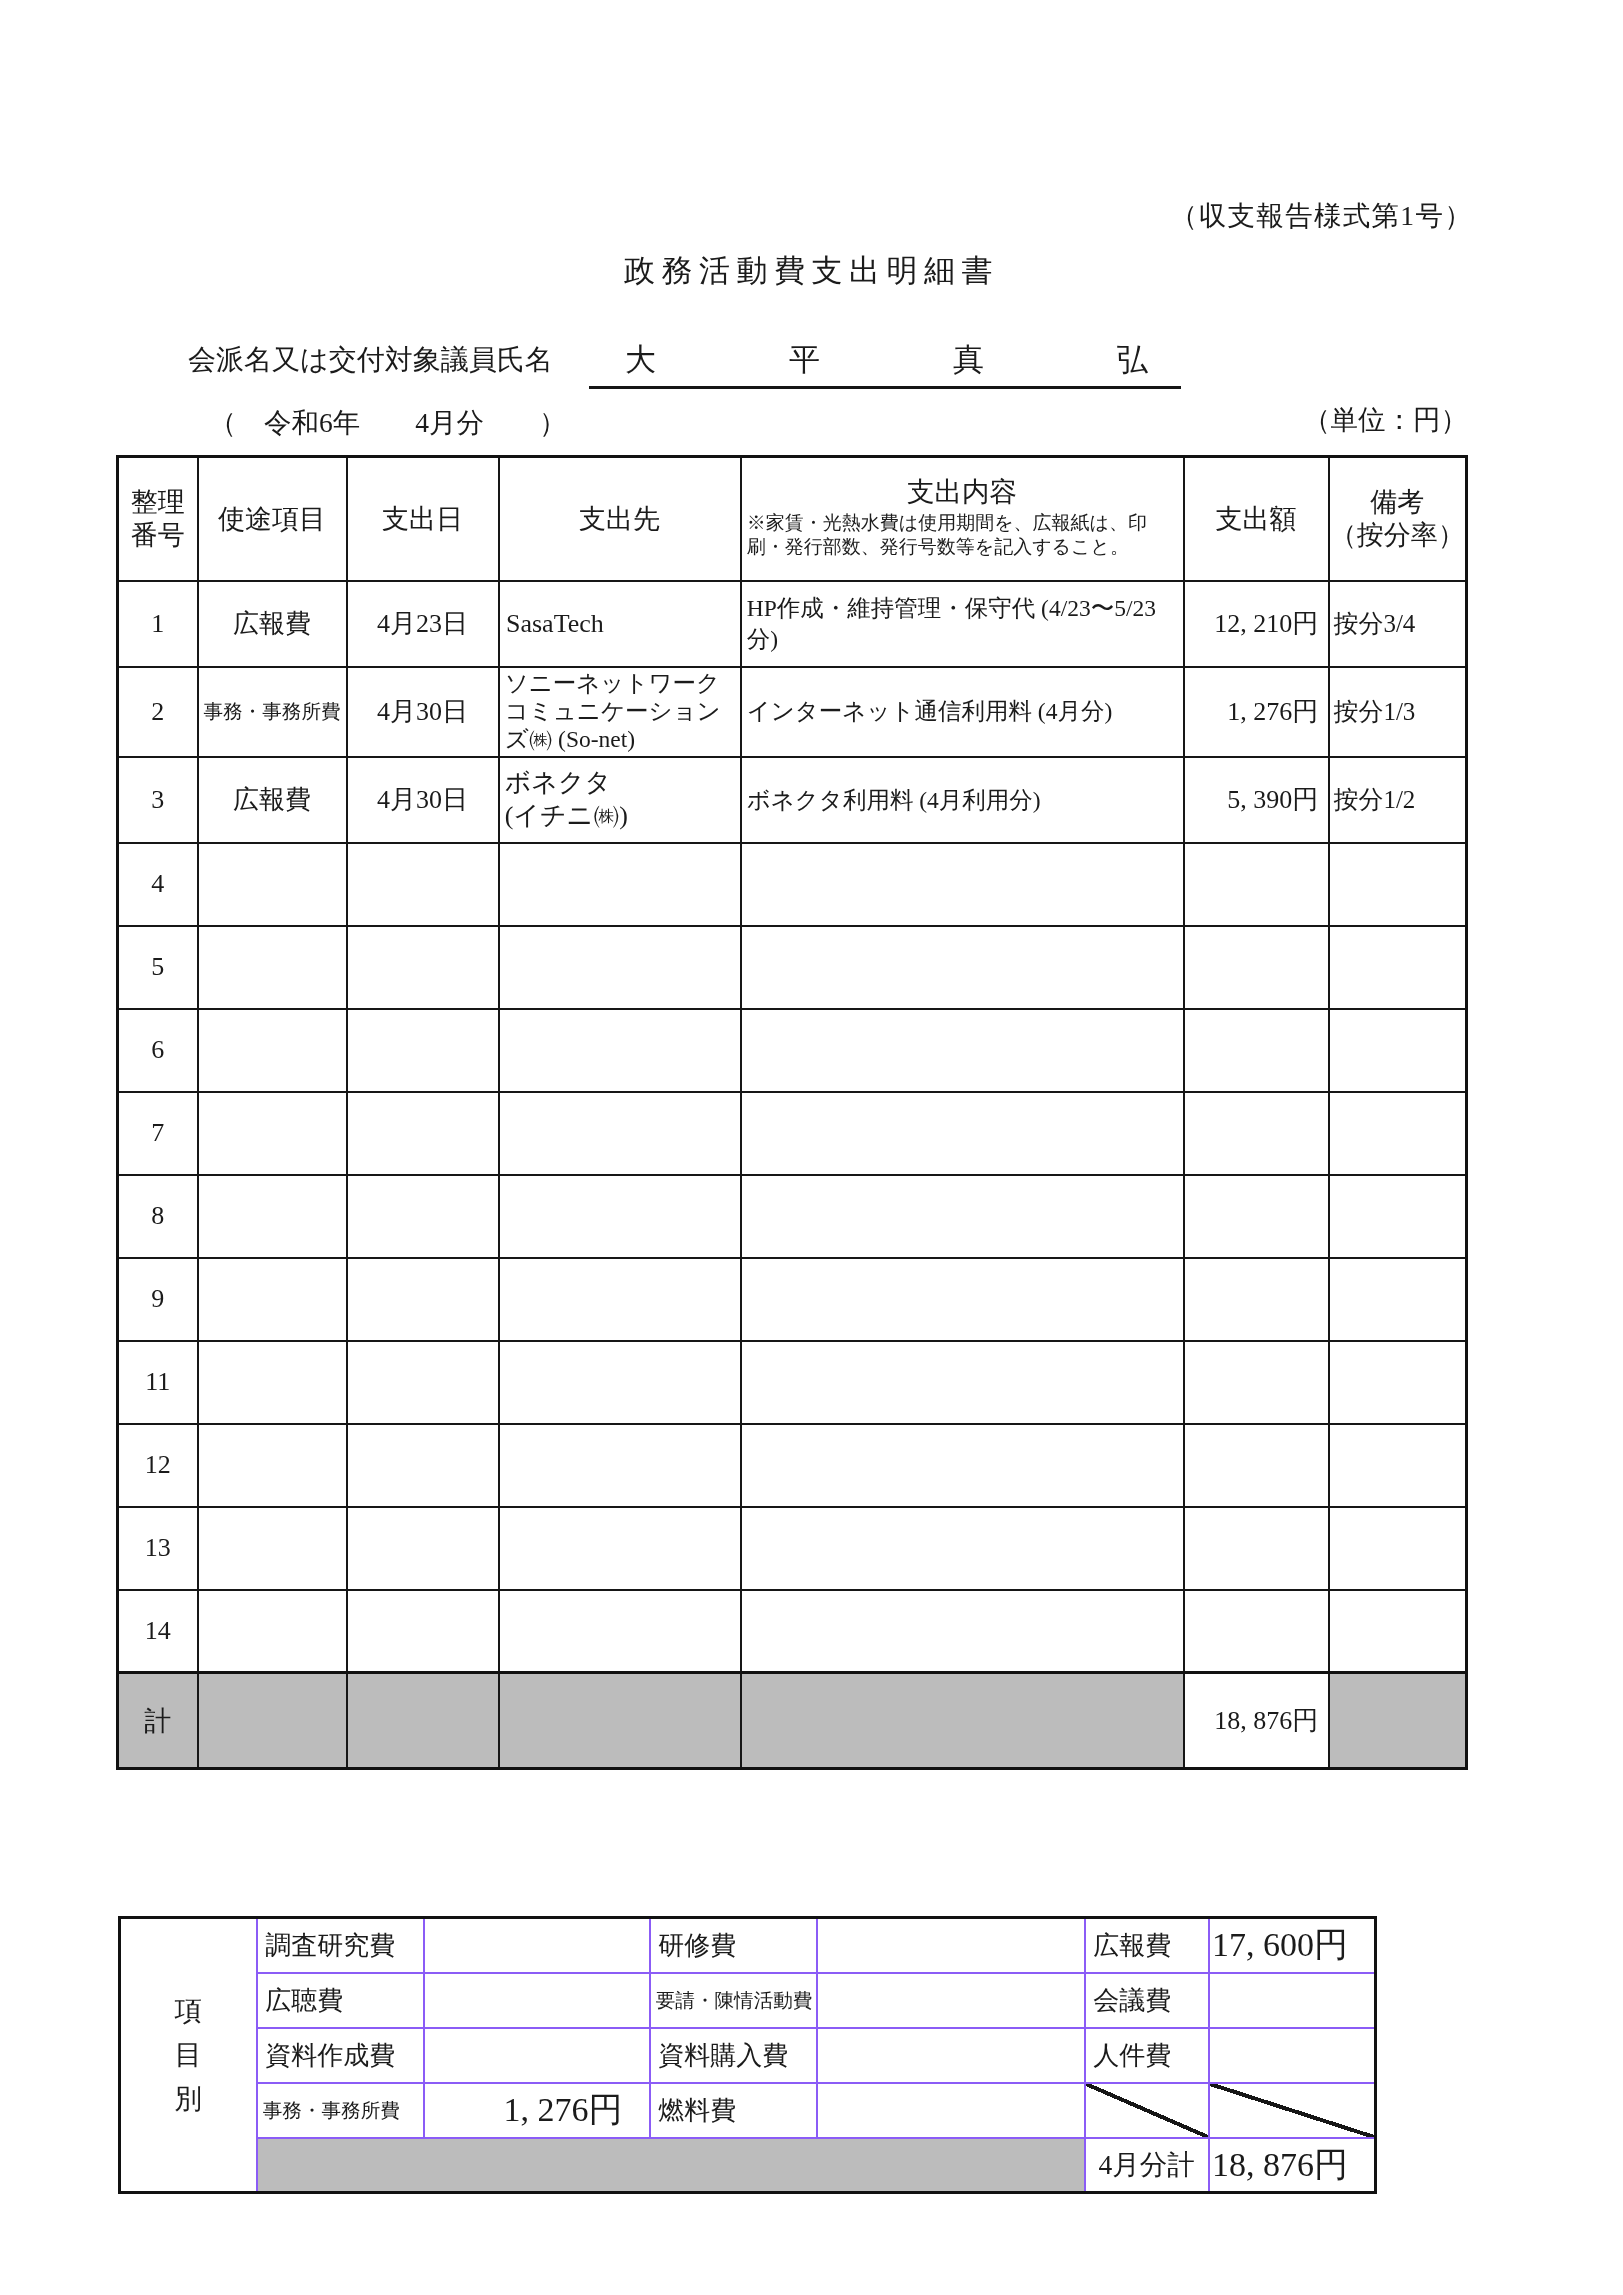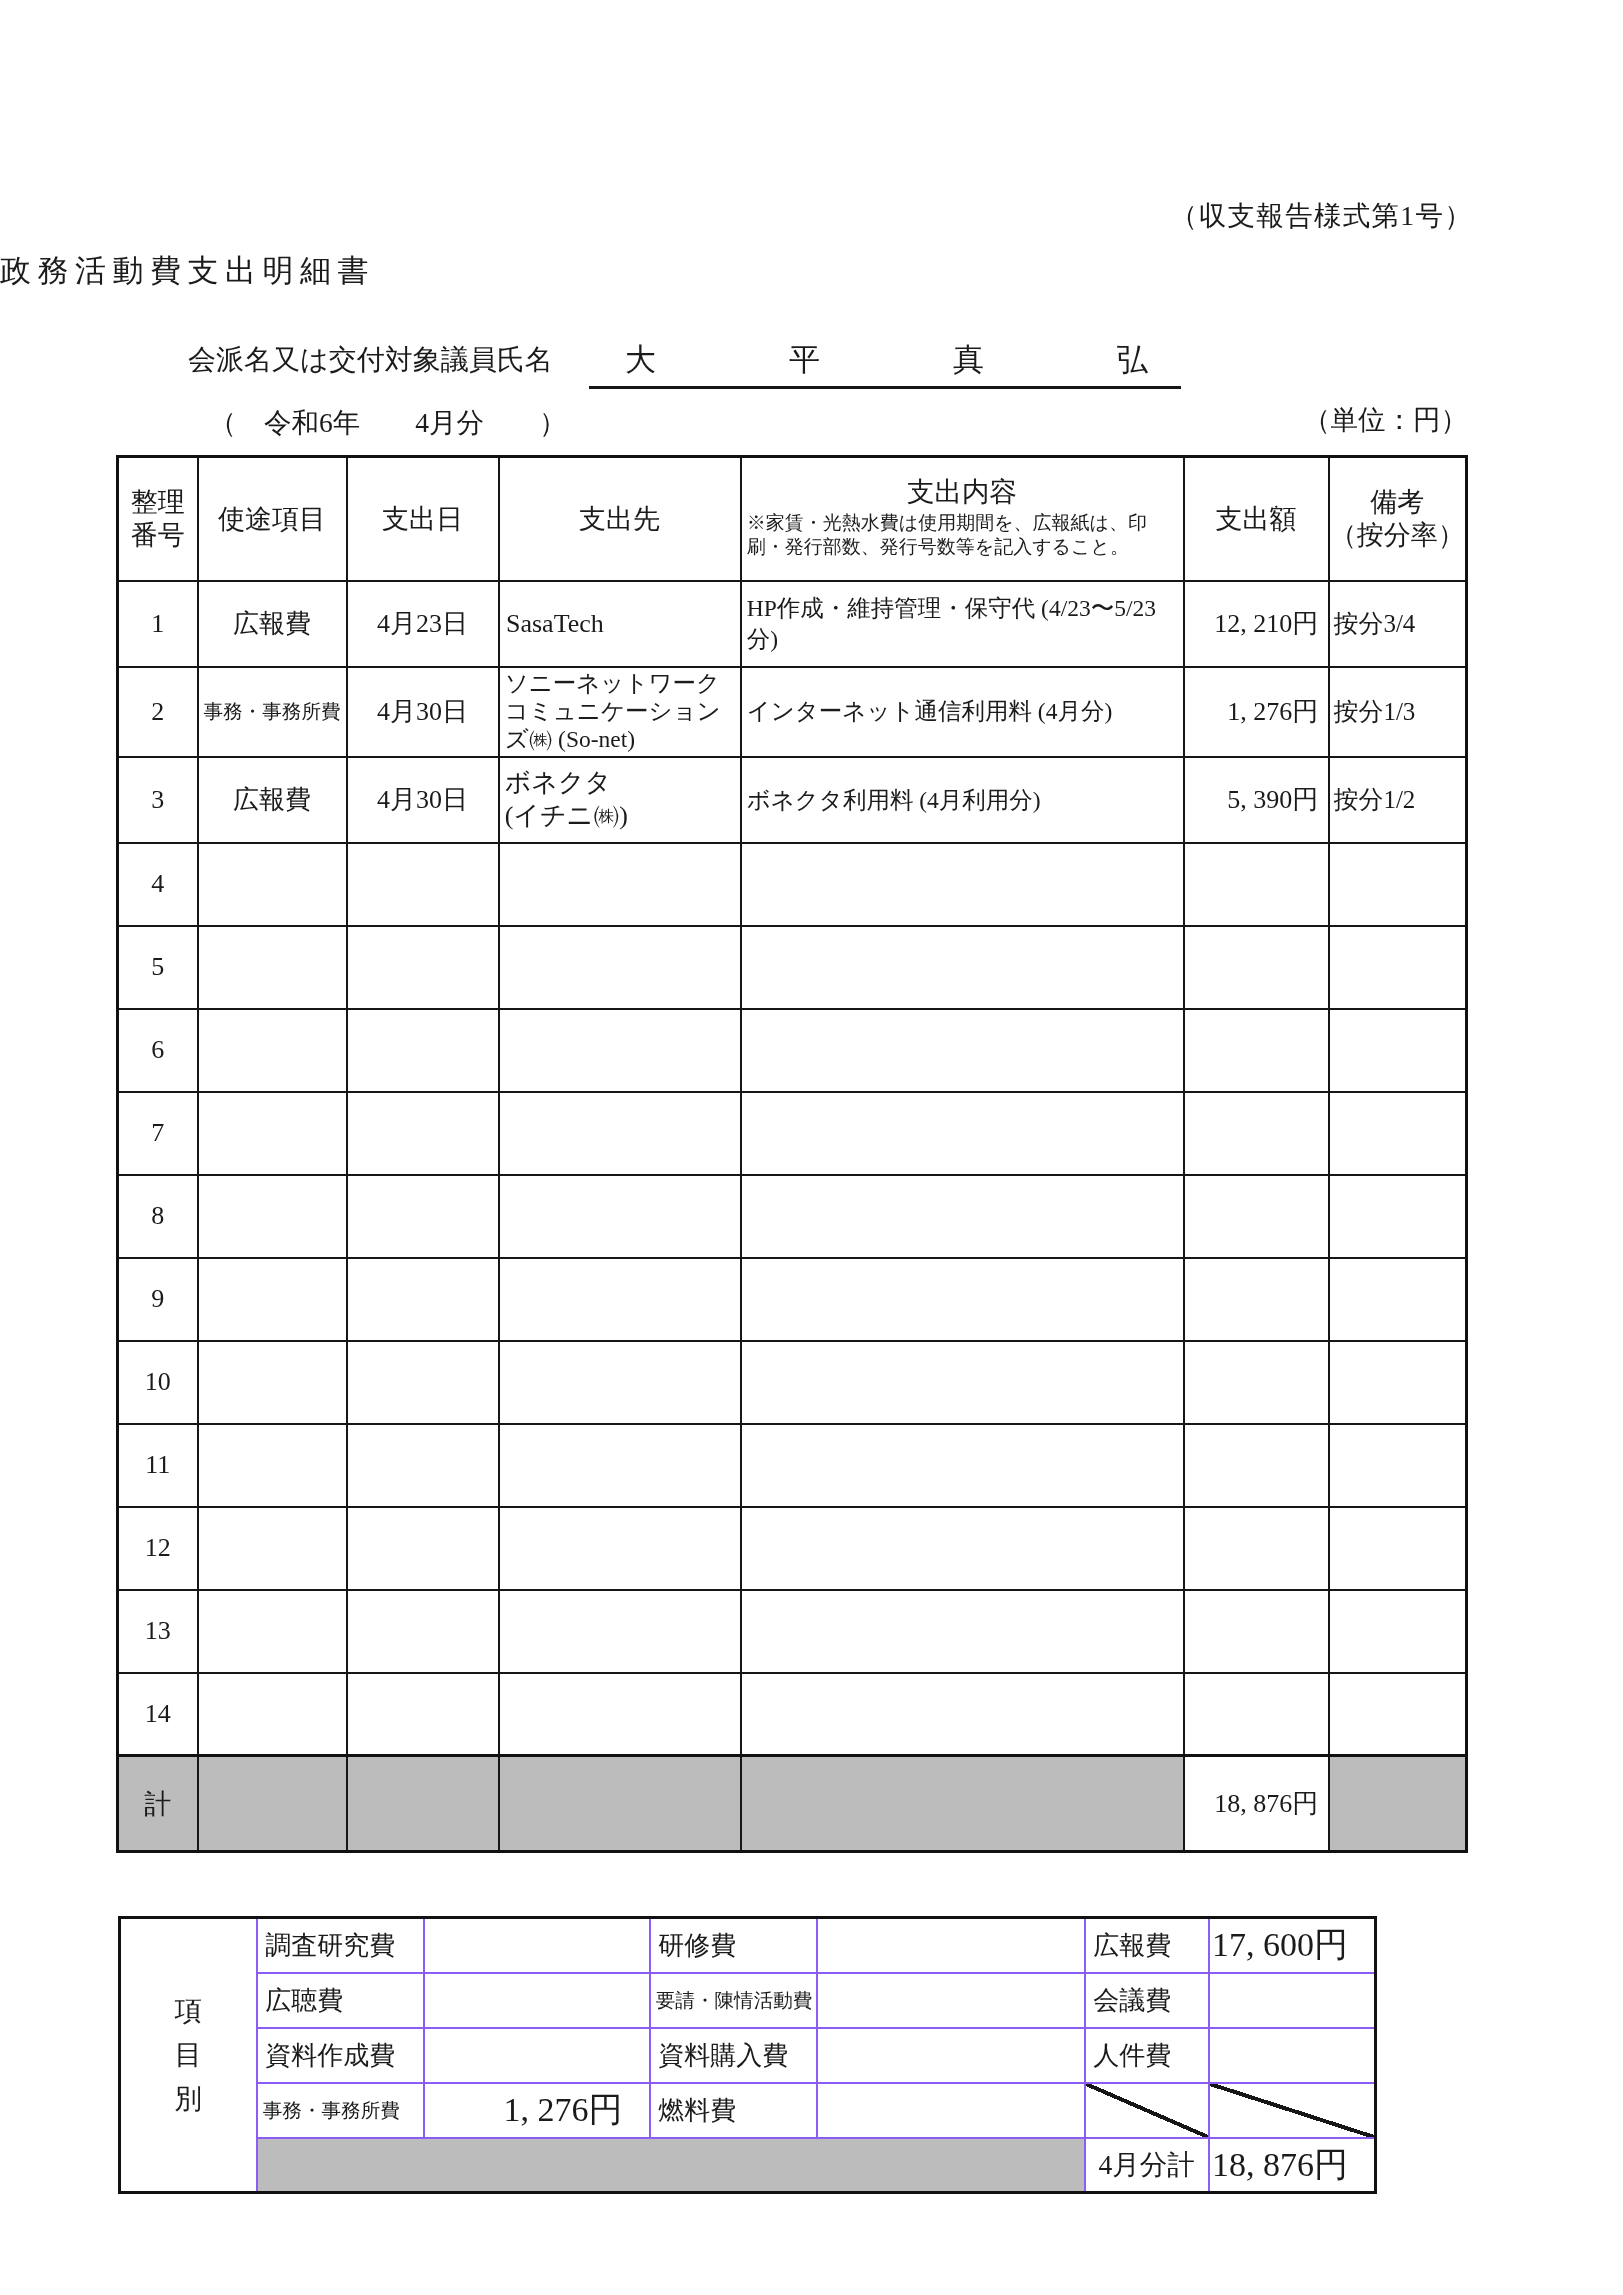--- a/index.html
+++ b/index.html
@@ -4,21 +4,21 @@
 <style>
   html,body{margin:0;padding:0;}
   body{
     width:1623px;height:2295px;position:relative;background:#ffffff;
     font-family:"Liberation Serif","DejaVu Serif",serif;color:#1b1b1b;
   }
   .abs{position:absolute;}
   .pre{white-space:pre-line;}
   
   .form-note{top:198px;right:150px;font-size:27.5px;letter-spacing:1.3px;}
-  .doc-title{top:250px;left:0;width:1623px;font-size:31px;letter-spacing:6.5px;}
+  .doc-title{top:250px;left:0;width:1623px;text-align:center;font-size:31px;letter-spacing:6.5px;}
   .name-label{top:341px;left:188px;font-size:28px;}
   .name-underline{top:340px;left:589px;width:592px;height:46px;border-bottom:3.3px solid #161616;}
   .name-chars{top:339px;left:625px;width:523px;display:flex;justify-content:space-between;font-size:31px;}
   .period{top:405px;left:209px;font-size:27.5px;}
   .unit-note{top:402px;right:155px;font-size:27.5px;}
   
   table{border-collapse:collapse;table-layout:fixed;}
   .main-table{left:116px;top:455px;width:1349px;border:3.9px solid #111;}
   .main-table td{border:2px solid #161616;vertical-align:middle;padding:0;overflow:hidden;}
   .sum-table{left:118px;top:1916px;width:1256px;border:3.9px solid #111;}
@@ -170,29 +170,20 @@
   <tr class="h-row-sm">
     <td class="c f-body">9</td>
     <td></td>
     <td></td>
     <td></td>
     <td></td>
     <td></td>
     <td></td>
   </tr>
   <tr class="h-row-sm">
-    <td class="c f-body">10</td>
-    <td></td>
-    <td></td>
-    <td></td>
-    <td></td>
-    <td></td>
-    <td></td>
-  </tr>
-  <tr class="h-row-sm">
     <td class="c f-body">11</td>
     <td></td>
     <td></td>
     <td></td>
     <td></td>
     <td></td>
     <td></td>
   </tr>
   <tr class="h-row-sm">
     <td class="c f-body">12</td>

